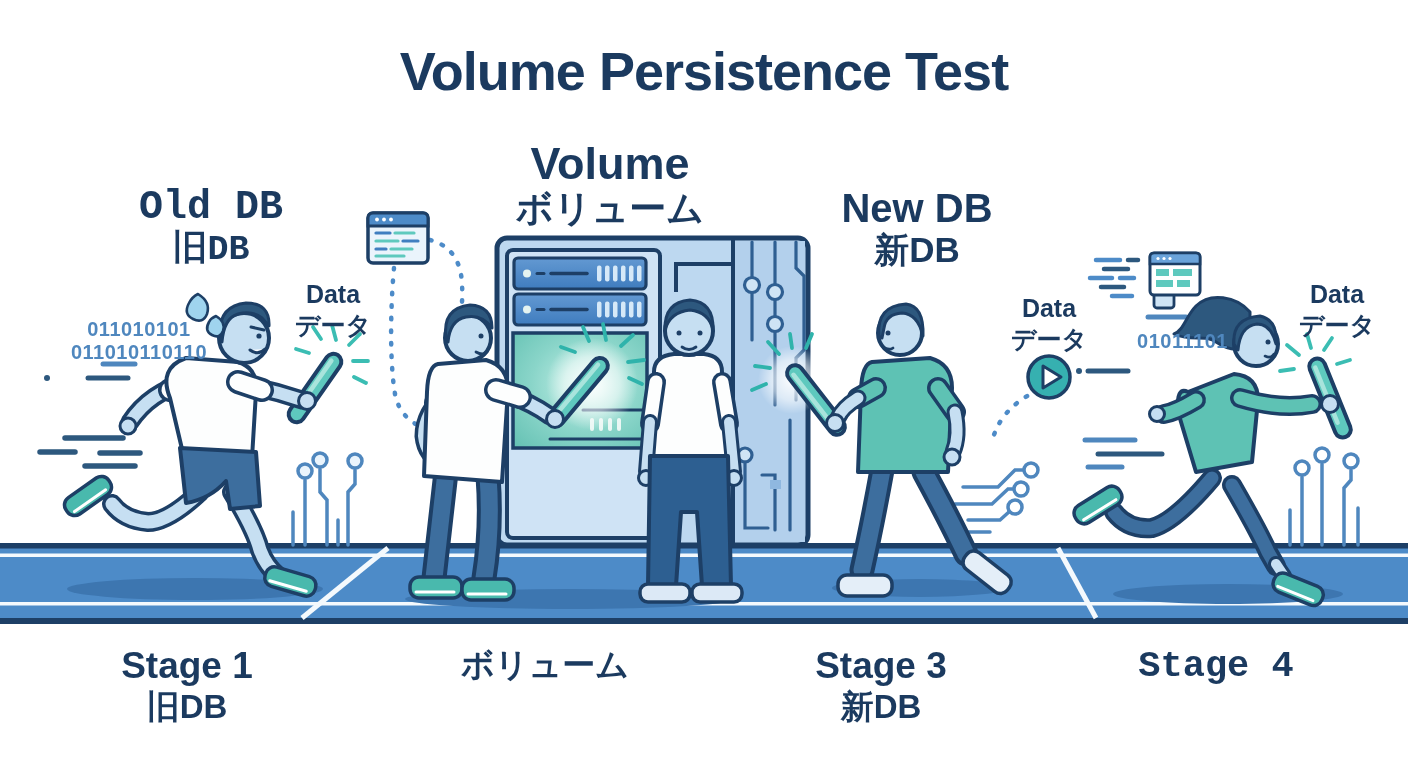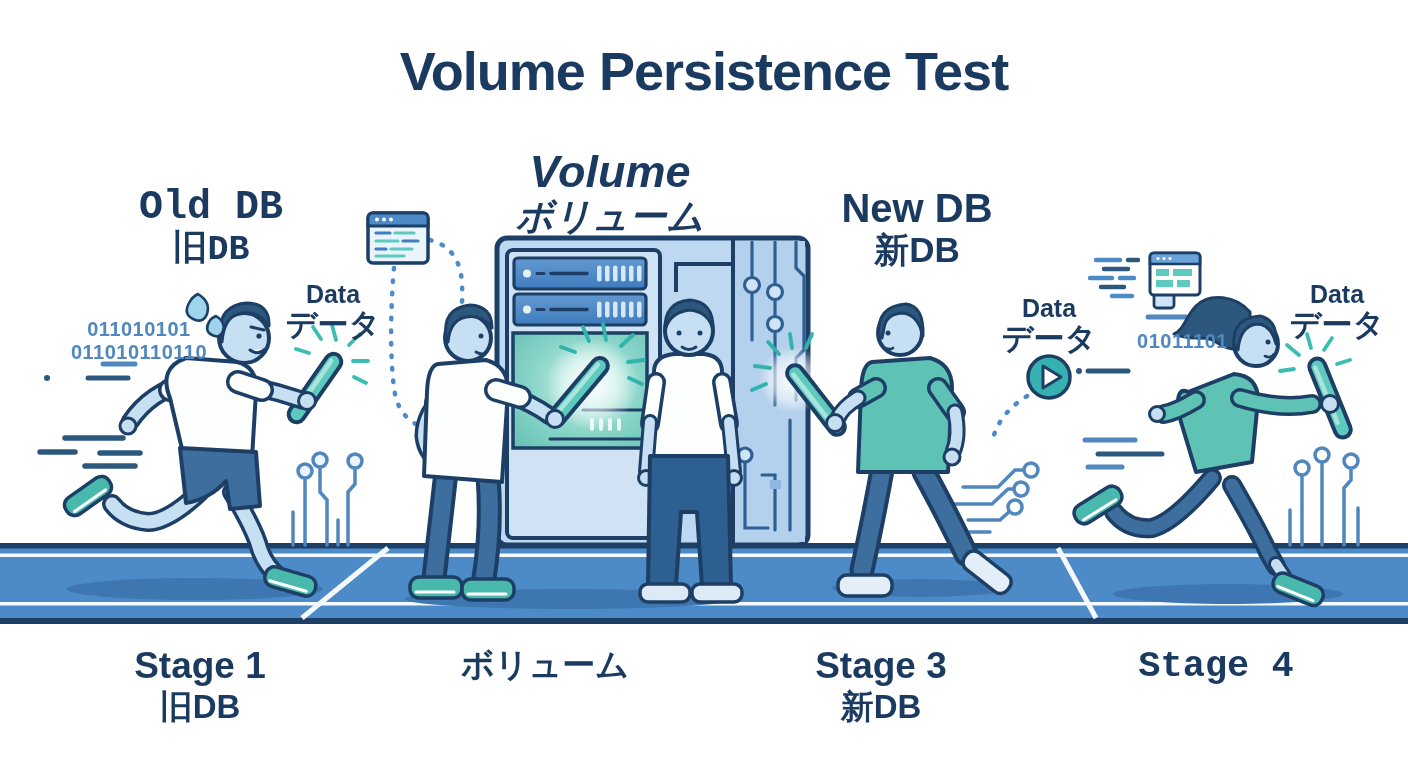--- a/index.html
+++ b/index.html
@@ -6,21 +6,21 @@
   .canvas{position:relative;width:1408px;height:768px;background:#ffffff;overflow:hidden;
           font-family:"Liberation Sans","DejaVu Sans",sans-serif;padding-left:15px;}
   .scene{position:absolute;left:0;top:0;width:1408px;height:768px;}
   .txt{position:absolute;color:#1b3a5f;font-weight:700;text-align:center;white-space:nowrap;}
   .title{left:0;top:40px;width:1408px;font-size:54px;letter-spacing:-1px;}
   .lbl-en{font-size:40px;line-height:44px;}
   .lbl-ja{font-size:35px;line-height:40px;}
   .vol-en{font-size:45px;line-height:48px;}
   .vol-ja{font-size:37px;line-height:42px;}
   .data-en{font-size:25px;line-height:32px;}
-  .data-ja{font-size:31px;line-height:30px;}
+  .data-ja{font-size:25px;line-height:30px;}
   .stage-en{font-size:37px;line-height:42px;}
   .stage-ja{font-size:33px;line-height:40px;}
   .binary{color:#4f87be;font-size:20px;line-height:23px;font-weight:700;letter-spacing:0.5px;}
 </style>
 </head>
 <body>
 
 <div class="canvas">
 
 <svg class="scene" viewBox="0 0 1408 768">
@@ -414,21 +414,21 @@
   </g>
 </svg>
 
 <div class="txt title">Volume Persistence Test</div>
 
 <div class="txt" style="left:91px;top:186px;width:240px;font-family:Liberation Mono, monospace;">
   <div class="lbl-en">Old DB</div>
   <div class="lbl-ja">旧DB</div>
 </div>
 
-<div class="txt" style="left:460px;top:148px;width:300px;font-style:italic;">
+<div class="txt" style="left:460px;top:140px;width:300px;">
   <div class="vol-en">Volume</div>
   <div class="vol-ja">ボリューム</div>
 </div>
 
 <div class="txt" style="left:797px;top:186px;width:240px;">
   <div class="lbl-en">New DB</div>
   <div class="lbl-ja">新DB</div>
 </div>
 
 <div class="txt" style="left:273px;top:278px;width:120px;">
@@ -448,21 +448,21 @@
 
 <div class="txt binary" style="left:50px;top:318px;width:178px;">
   <div>011010101</div>
   <div>011010110110</div>
 </div>
 
 <div class="txt binary" style="left:1120px;top:330px;width:125px;">
   <div>01011101</div>
 </div>
 
-<div class="txt" style="left:80px;top:645px;width:240px;">
+<div class="txt" style="left:67px;top:645px;width:240px;">
   <div class="stage-en">Stage 1</div>
   <div class="stage-ja">旧DB</div>
 </div>
 
 <div class="txt" style="left:425px;top:645px;width:240px;">
   <div class="stage-ja">ボリューム</div>
 </div>
 
 <div class="txt" style="left:761px;top:645px;width:240px;">
   <div class="stage-en">Stage 3</div>

